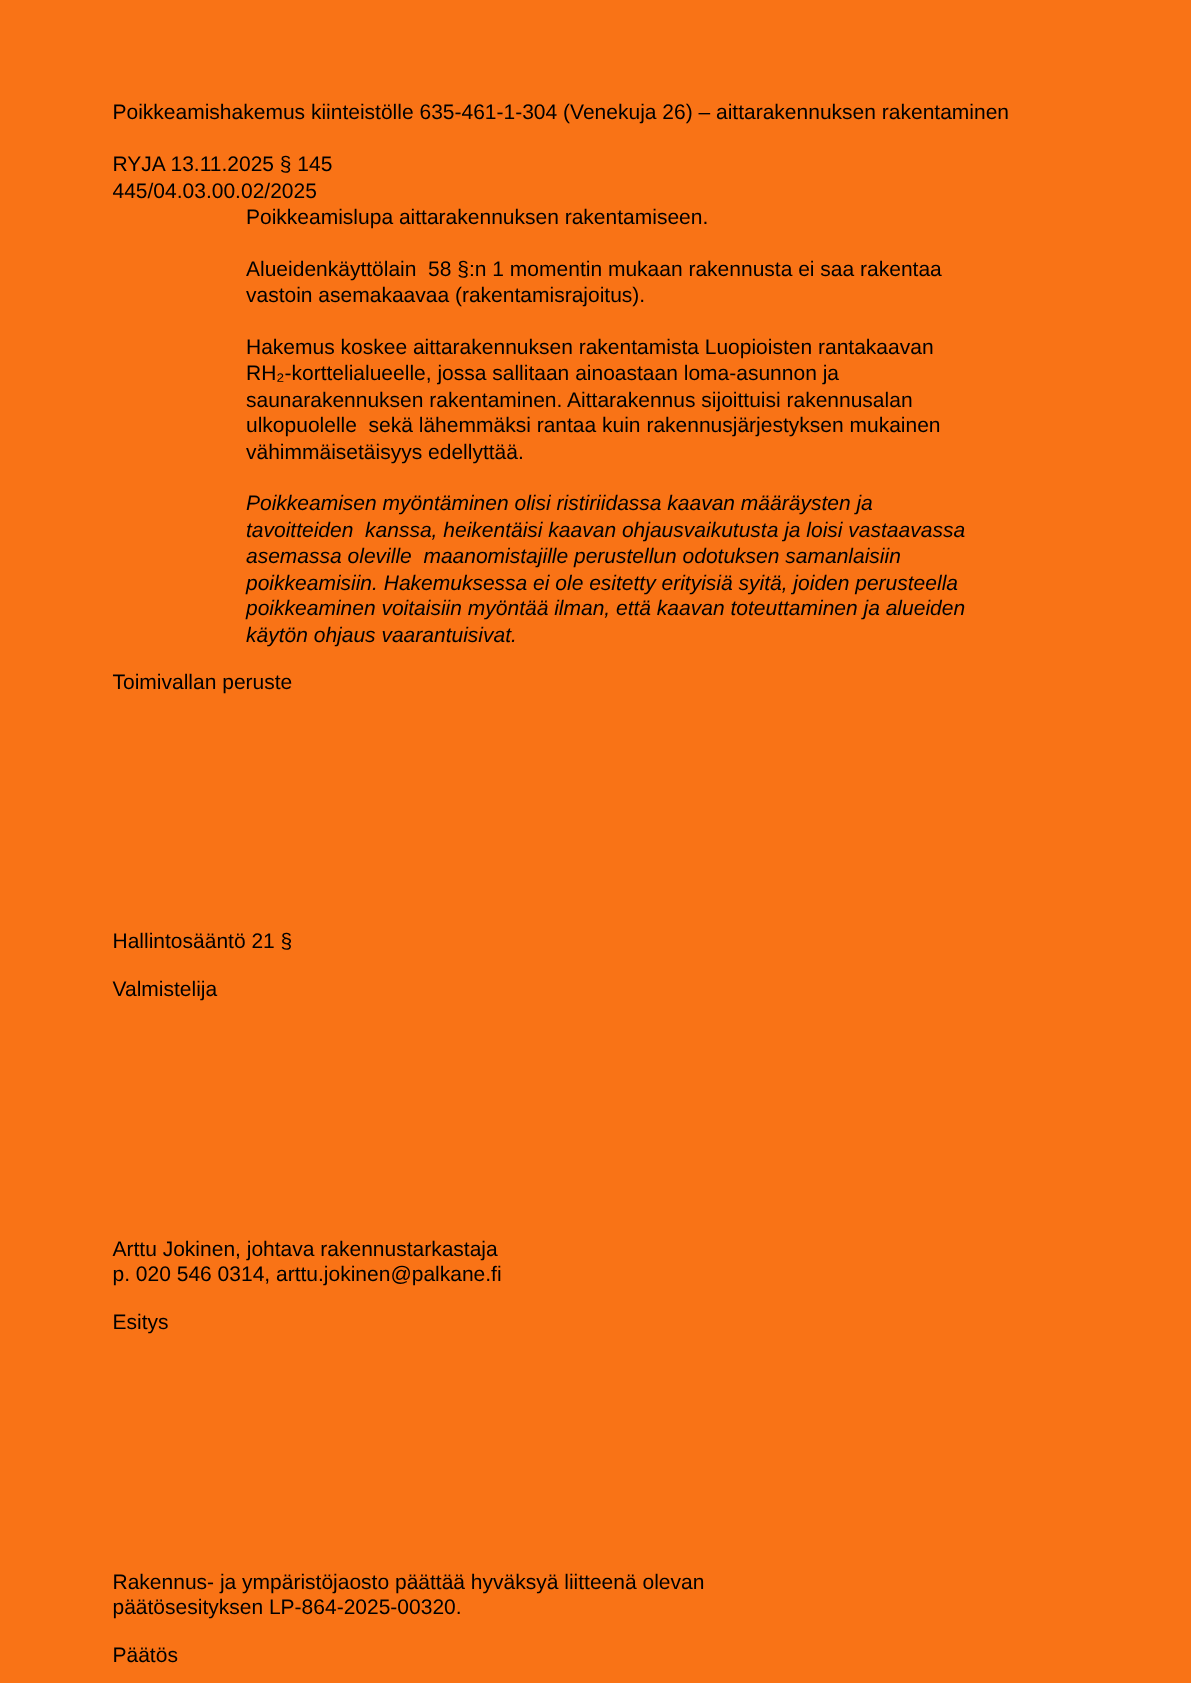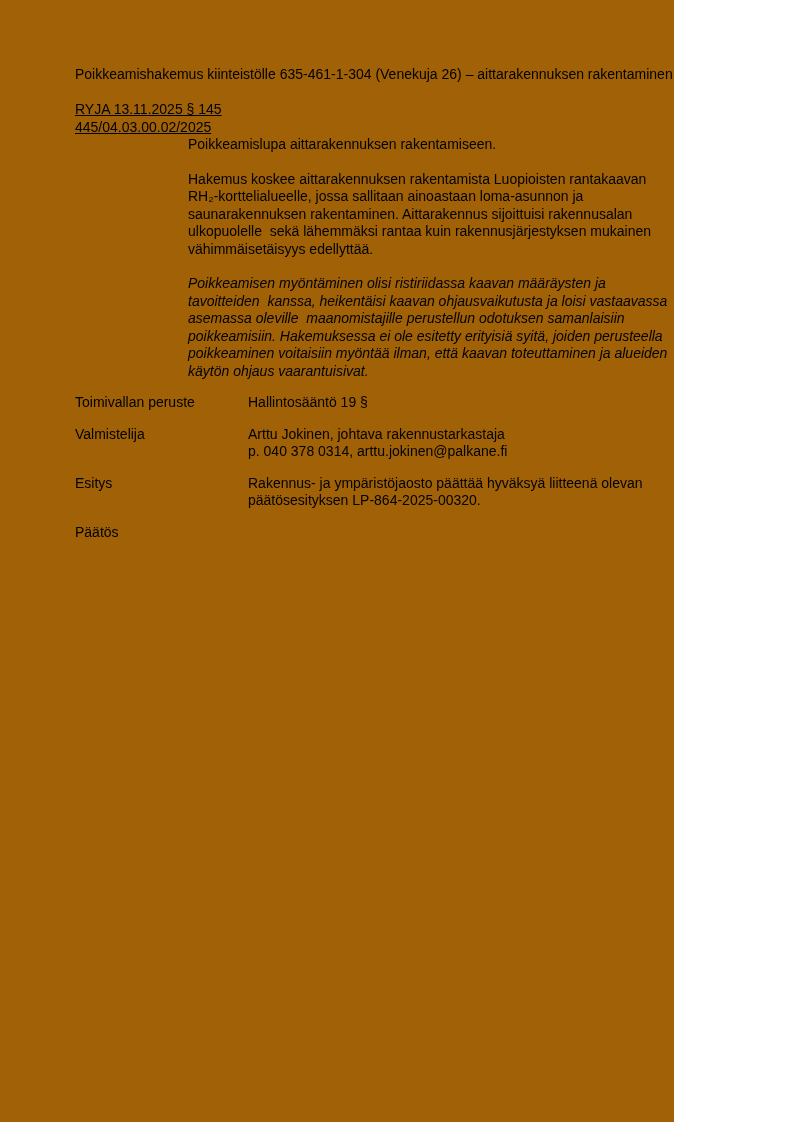--- a/index.html
+++ b/index.html
@@ -10,55 +10,55 @@
   body {
     width: 794px;
     height: 1122px;
     font-family: "Liberation Sans", "DejaVu Sans", sans-serif;
     font-size: 14px;
     line-height: 17.5px;
     color: #000000;
   }
   .page {
     position: relative;
-    width: 674px;
+    width: 794px;
     height: 1122px;
-    background: #a16207;
+    background: #f97316;
     overflow: hidden;
   }
   .doc {
     position: absolute;
     left: 75px;
     top: 66px;
     width: 660px;
   }
   .title {
     margin: 0 0 17.5px 0;
     white-space: pre-wrap;
   }
   .meta div {
     white-space: pre-wrap;
-    text-decoration: underline;
   }
   .intro {
-    margin-left: 113px;
+    margin-left: 89px;
     width: 492px;
   }
   .intro p {
     margin: 0 0 17px 0;
     white-space: pre-wrap;
   }
   .intro p:last-child {
     margin-bottom: 0;
     font-style: italic;
   }
   .row {
     display: flex;
     align-items: flex-start;
     margin-top: 14px;
+    flex-direction: column;
   }
   .row .label {
     flex: 0 0 173px;
     width: 173px;
     white-space: pre-wrap;
   }
   .row .value {
     width: 492px;
   }
   .row .value p {
@@ -77,36 +77,37 @@
 
     <div class="title">Poikkeamishakemus kiinteistölle 635-461-1-304 (Venekuja 26) – aittarakennuksen rakentaminen</div>
 
     <div class="meta">
       <div>RYJA 13.11.2025 § 145</div>
       <div>445/04.03.00.02/2025</div>
     </div>
 
     <div class="intro">
       <p>Poikkeamislupa aittarakennuksen rakentamiseen.</p>
+      <p>Alueidenkäyttölain  58 §:n 1 momentin mukaan rakennusta ei saa rakentaa vastoin asemakaavaa (rakentamisrajoitus).</p>
       <p>Hakemus koskee aittarakennuksen rakentamista Luopioisten rantakaavan RH₂-korttelialueelle, jossa sallitaan ainoastaan loma-asunnon ja saunarakennuksen rakentaminen. Aittarakennus sijoittuisi rakennusalan ulkopuolelle  sekä lähemmäksi rantaa kuin rakennusjärjestyksen mukainen vähimmäisetäisyys edellyttää.</p>
       <p>Poikkeamisen myöntäminen olisi ristiriidassa kaavan määräysten ja tavoitteiden  kanssa, heikentäisi kaavan ohjausvaikutusta ja loisi vastaavassa asemassa oleville  maanomistajille perustellun odotuksen samanlaisiin poikkeamisiin. Hakemuksessa ei ole esitetty erityisiä syitä, joiden perusteella poikkeaminen voitaisiin myöntää ilman, että kaavan toteuttaminen ja alueiden käytön ohjaus vaarantuisivat.</p>
     </div>
 
     <div class="row">
       <div class="label">Toimivallan peruste</div>
       <div class="value">
-        <p>Hallintosääntö 19 §</p>
+        <p>Hallintosääntö 21 §</p>
       </div>
     </div>
 
     <div class="row">
       <div class="label">Valmistelija</div>
       <div class="value">
         <p>Arttu Jokinen, johtava rakennustarkastaja
-p. 040 378 0314, arttu.jokinen@palkane.fi</p>
+p. 020 546 0314, arttu.jokinen@palkane.fi</p>
       </div>
     </div>
 
     <div class="row">
       <div class="label">Esitys</div>
       <div class="value">
         <p>Rakennus- ja ympäristöjaosto päättää hyväksyä liitteenä olevan päätösesityksen LP-864-2025-00320.</p>
       </div>
     </div>
 

